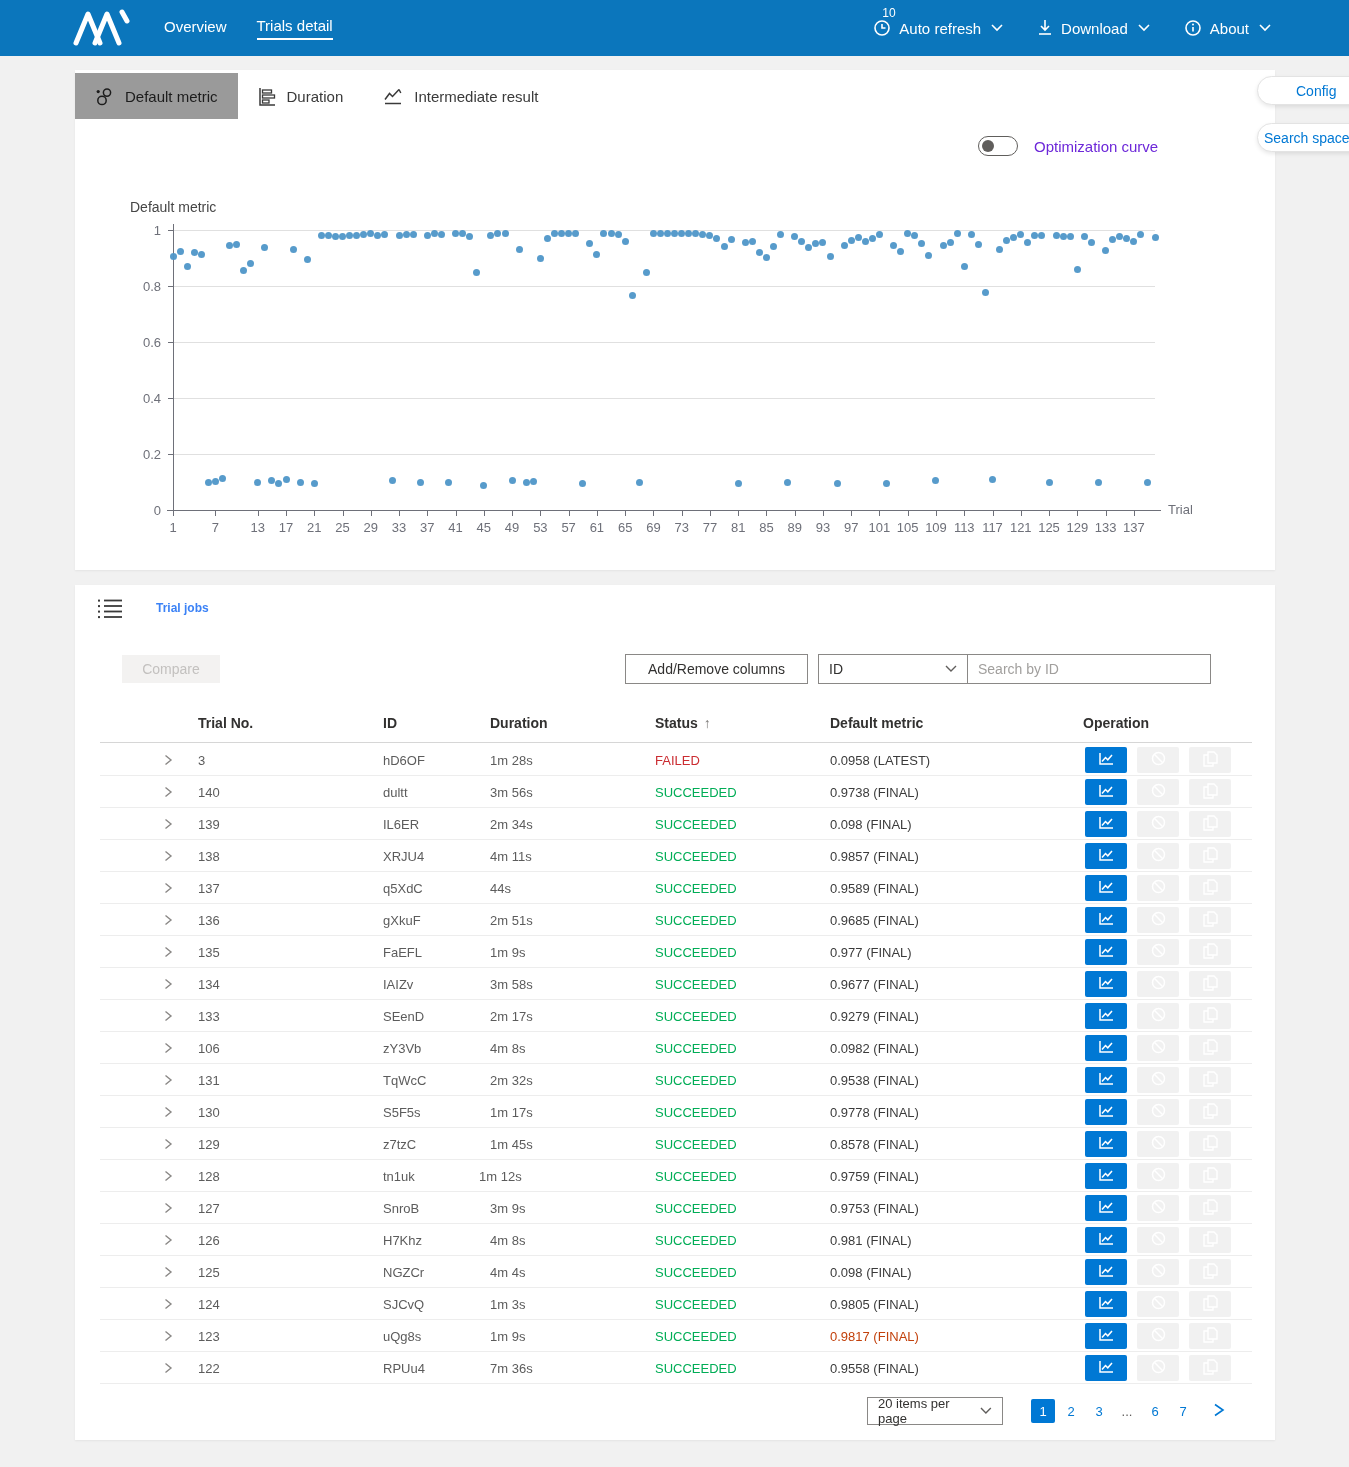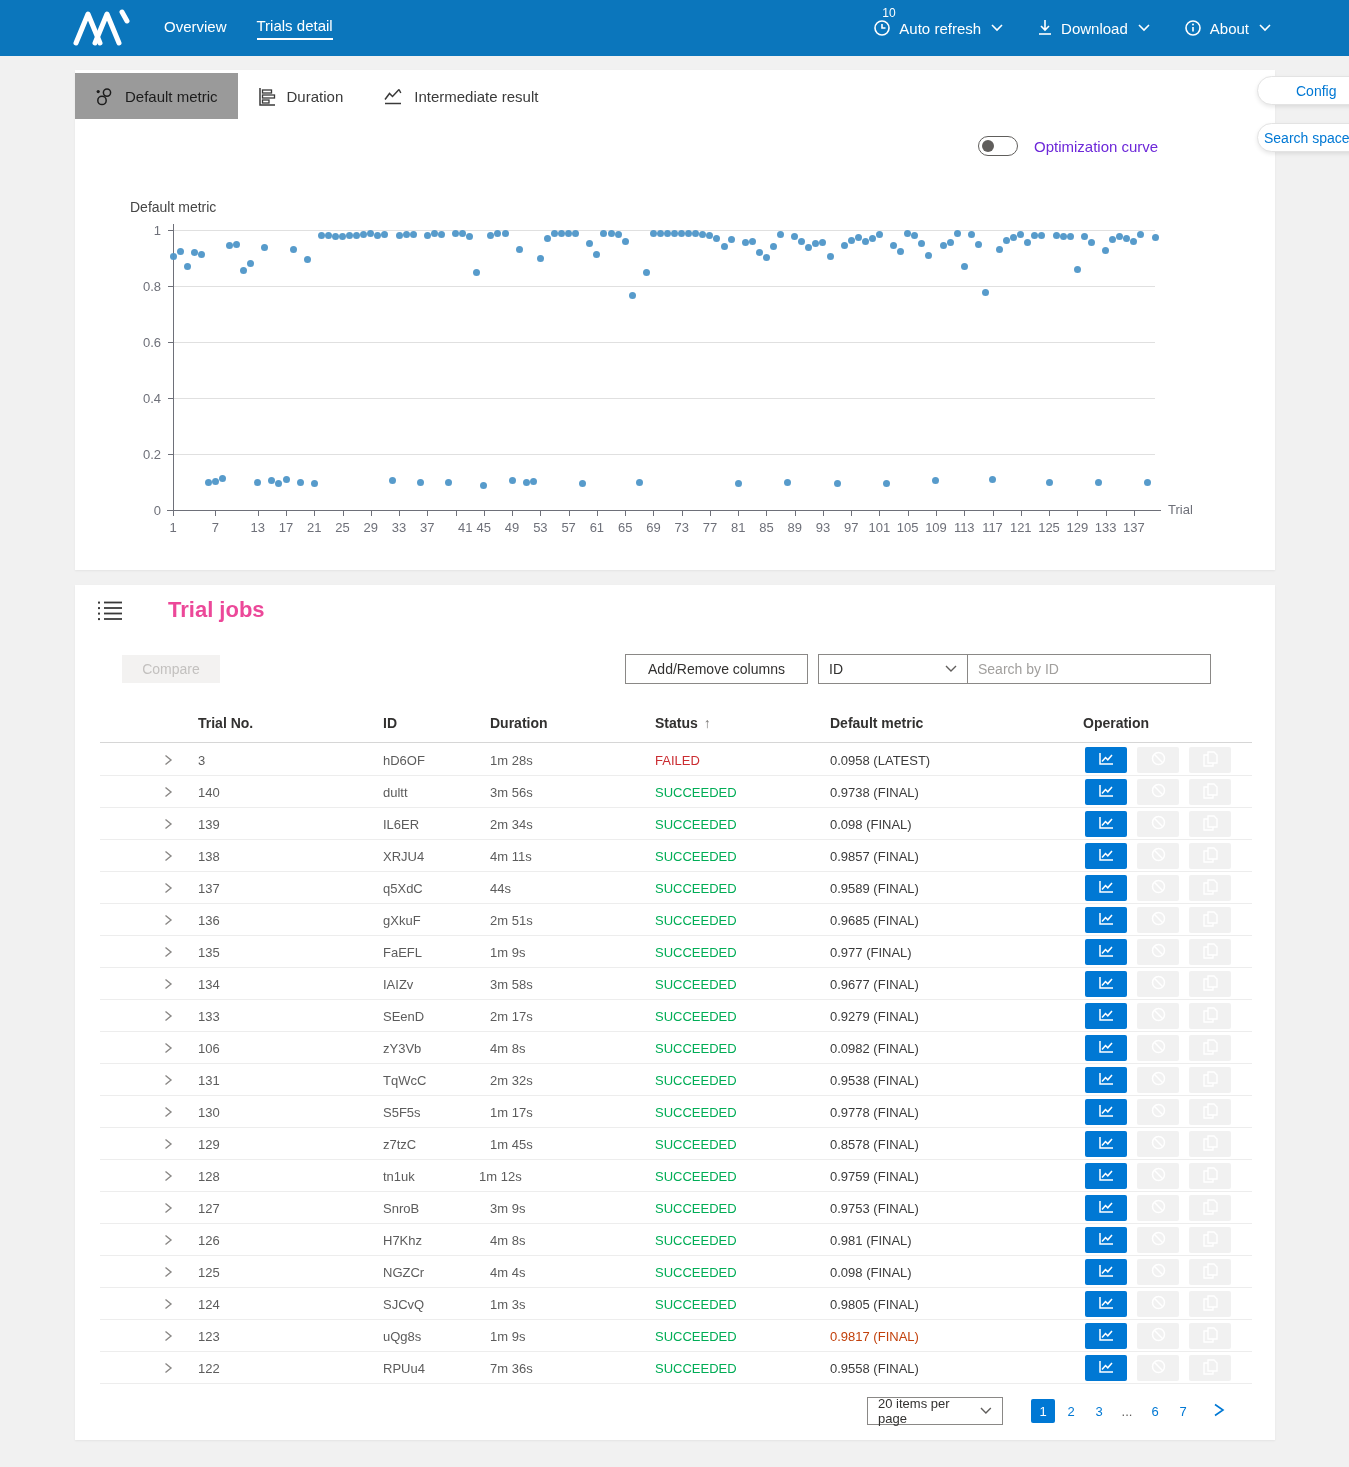--- a/index.html
+++ b/index.html
@@ -57,21 +57,21 @@
   .axis-v { position:absolute; width:1px; background:#6e7079; }
   .axis-h { position:absolute; height:1px; background:#6e7079; }
   .ytick { position:absolute; width:5px; height:1px; background:#6e7079; }
   .xtick { position:absolute; width:1px; height:5px; background:#6e7079; }
   .ylab { position:absolute; width:40px; text-align:right; font-size:13px; color:#6e7079; }
   .xlab { position:absolute; width:34px; text-align:center; font-size:13px; color:#6e7079; }
   .axis-name { position:absolute; font-size:13px; color:#6e7079; }
   .dot { position:absolute; width:7px; height:7px; border-radius:50%; background:#4e96c8; opacity:.95; }
   
   .jobs-head { position:absolute; left:22px; top:12px; display:flex; align-items:center; gap:33px; }
-  .jobs-title { font-size:22px; font-weight:bold; color:#ec4899;margin-left:12px; }
+  .jobs-title { font-size:12px; font-weight:bold; color:#3b82f6; }
   .btn-compare {
     position:absolute; left:47px; top:70px; width:98px; height:28px;
     background:#f3f2f1; border:none; color:#c3c1bf; font-size:14px; font-family:inherit; cursor:default;
   }
   .btn-cols {
     position:absolute; left:550px; top:69px; width:183px; height:30px;
     background:#fff; border:1px solid #8a8886; color:#323130; font-size:14px; font-family:inherit; cursor:pointer;
   }
   .ddl {
     position:absolute; top:69px; height:30px; background:#fff; border:1px solid #8a8886;
@@ -229,21 +229,21 @@
       <div class="xlab" style="left: 222.295px; top: 450px;">21</div>
       <div class="xtick" style="left: 267.554px; top: 441px;"></div>
       <div class="xlab" style="left: 250.554px; top: 450px;">25</div>
       <div class="xtick" style="left: 295.813px; top: 441px;"></div>
       <div class="xlab" style="left: 278.813px; top: 450px;">29</div>
       <div class="xtick" style="left: 324.072px; top: 441px;"></div>
       <div class="xlab" style="left: 307.072px; top: 450px;">33</div>
       <div class="xtick" style="left: 352.331px; top: 441px;"></div>
       <div class="xlab" style="left: 335.331px; top: 450px;">37</div>
       <div class="xtick" style="left: 380.59px; top: 441px;"></div>
-      <div class="xlab" style="left: 363.59px; top: 450px; text-align: right;">41</div>
+      <div class="xlab" style="left: 363.59px; top: 450px;">41</div>
       <div class="xtick" style="left: 408.849px; top: 441px;"></div>
       <div class="xlab" style="left: 391.849px; top: 450px;">45</div>
       <div class="xtick" style="left: 437.108px; top: 441px;"></div>
       <div class="xlab" style="left: 420.108px; top: 450px;">49</div>
       <div class="xtick" style="left: 465.367px; top: 441px;"></div>
       <div class="xlab" style="left: 448.367px; top: 450px;">53</div>
       <div class="xtick" style="left: 493.626px; top: 441px;"></div>
       <div class="xlab" style="left: 476.626px; top: 450px;">57</div>
       <div class="xtick" style="left: 521.885px; top: 441px;"></div>
       <div class="xlab" style="left: 504.885px; top: 450px;">61</div>

